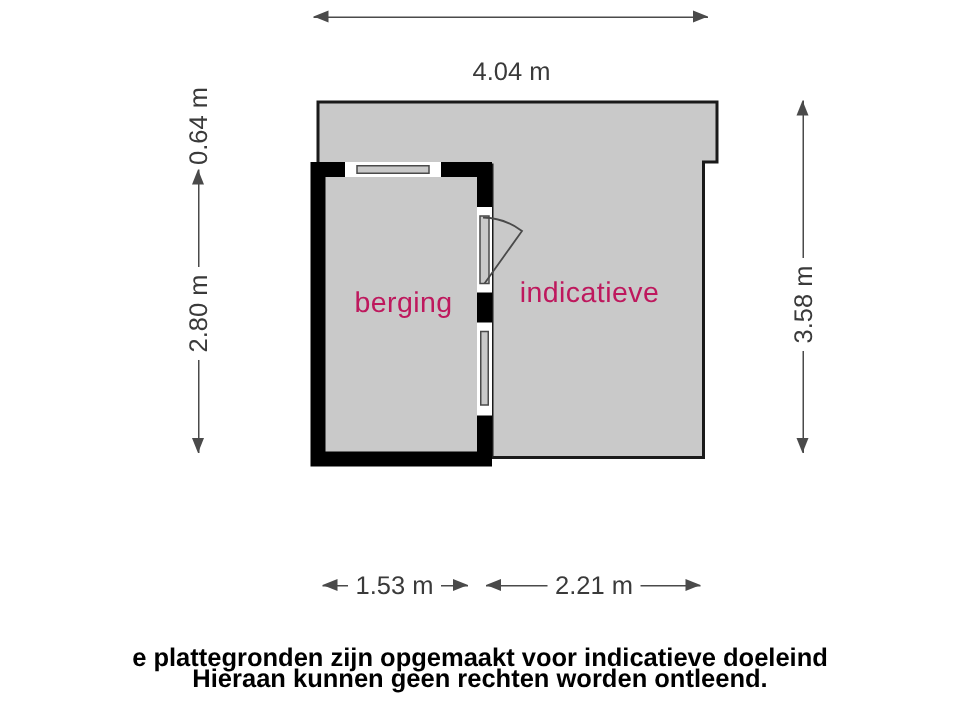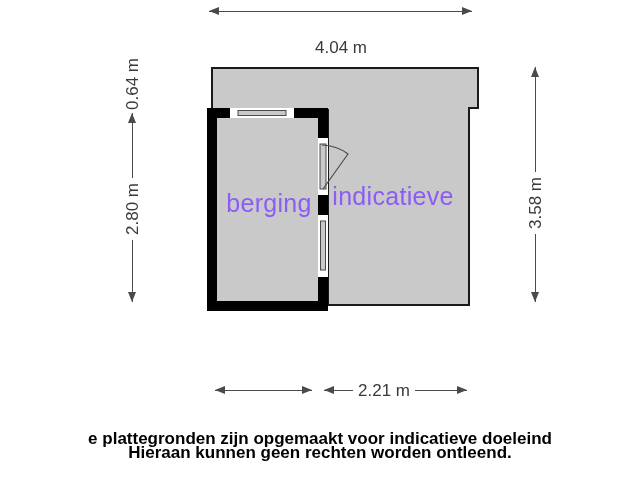--- a/index.html
+++ b/index.html
@@ -19,21 +19,21 @@
   .arr.down {border-left:4px solid transparent;border-right:4px solid transparent;border-top:10px solid #4a4a4a;}
   
   .dim-label{
     position:absolute;transform:translate(-50%,-50%);
     background:#ffffff;padding:0 5px;font-size:17px;color:#3a3a3a;white-space:nowrap;
   }
   .dim-label.vert{transform:translate(-50%,-50%) rotate(-90deg);}
   
   .room-label{
     position:absolute;transform:translate(-50%,-50%);
-    font-size:25px;color:#8b5cf6;letter-spacing:0.3px;white-space:nowrap;
+    font-size:19px;color:#be185d;letter-spacing:0.3px;white-space:nowrap;
   }
   
   .disc{
     position:absolute;left:0;width:100%;text-align:center;
     font-weight:bold;font-size:17px;line-height:26px;color:#000000;white-space:nowrap;
   }
   .disc.l1{top:426px;}
   .disc.l2{top:440px;}
 </style>
 </head>
@@ -70,22 +70,23 @@
   <div class="dim-label vert" style="left:133px;top:209px;">2.80 m</div>
 
   <div class="dim-line-v" style="left:535px;top:67px;height:235px;"></div>
   <span class="arr up" style="left:531px;top:67px;"></span>
   <span class="arr down" style="left:531px;top:292px;"></span>
   <div class="dim-label vert" style="left:536px;top:203px;">3.58 m</div>
 
   <div class="dim-line-h" style="left:215px;top:390px;width:97px;"></div>
   <span class="arr left" style="left:215px;top:386px;"></span>
   <span class="arr right" style="left:302px;top:386px;"></span>
+  <div class="dim-label" style="left:263px;top:391px;">1.53 m</div>
 
   <div class="dim-line-h" style="left:324px;top:390px;width:143px;"></div>
   <span class="arr left" style="left:324px;top:386px;"></span>
   <span class="arr right" style="left:457px;top:386px;"></span>
-  <div class="dim-label" style="left:384px;top:391px;">2.21 m</div>
+  <div class="dim-label" style="left:396px;top:391px;">2.21 m</div>
 
   <div class="disc l1">e plattegronden zijn opgemaakt voor indicatieve doeleind</div>
   <div class="disc l2">Hieraan kunnen geen rechten worden ontleend.</div>
 
 </div>
 
 </body></html>

